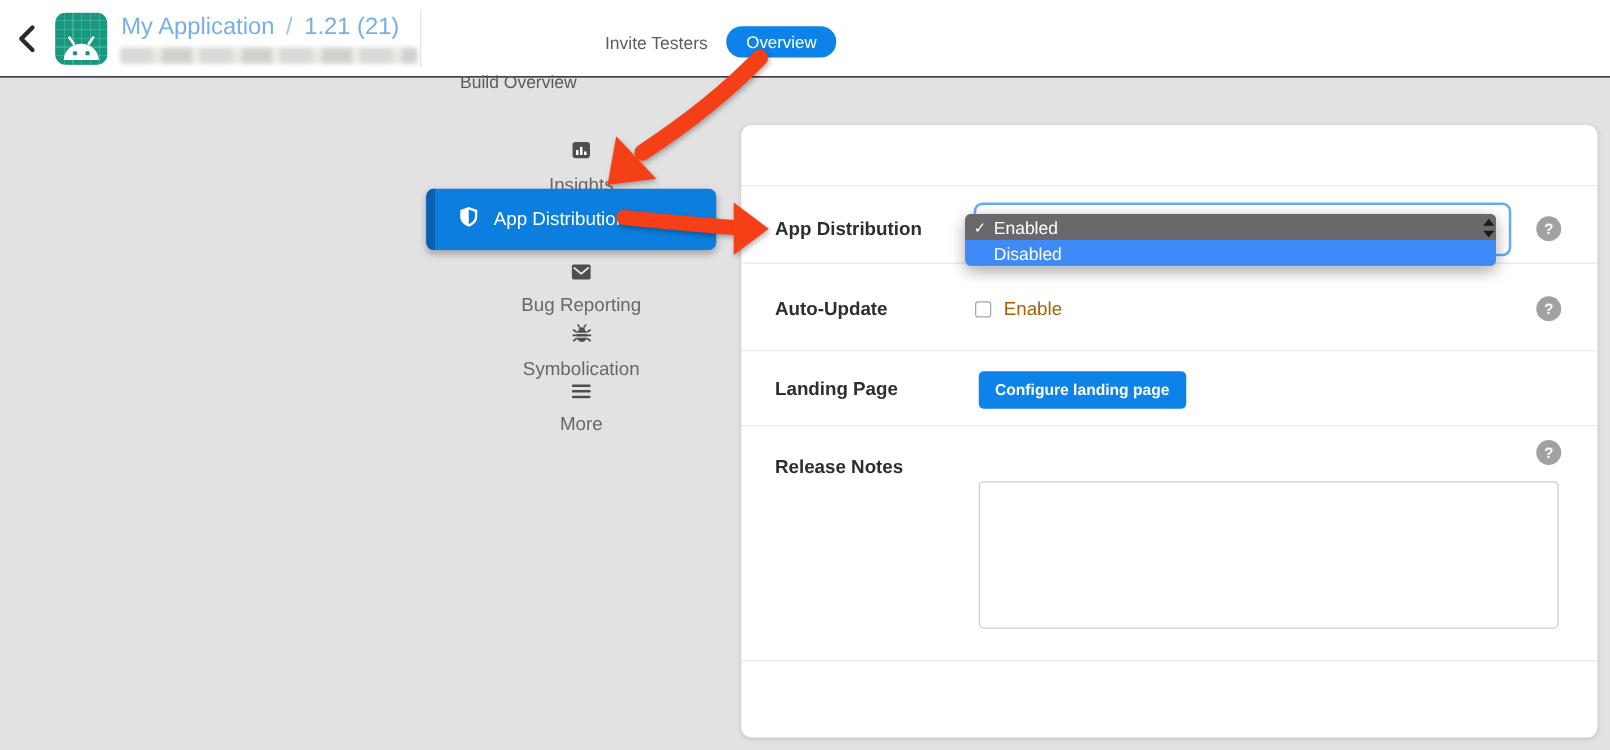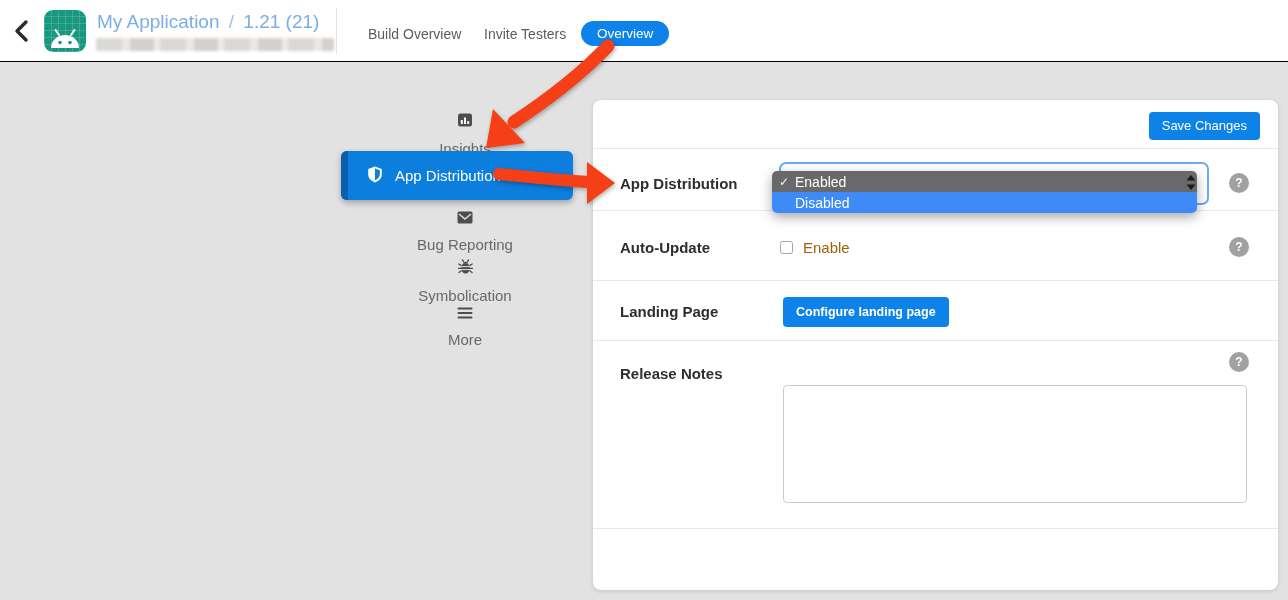--- a/index.html
+++ b/index.html
@@ -26,21 +26,21 @@
   }
   .title-line { position: absolute; left: 97px; top: 11px; font-size: 19px; color: #79aee6; white-space: nowrap; }
   .title-line .sep { color: #9cc0ec; padding: 0 4px; }
   .redacted {
     position: absolute; left: 96px; top: 38px; width: 238px; height: 13px; border-radius: 2px;
     background: repeating-linear-gradient(90deg,#d7d4d1 0 26px,#e8e5e2 26px 34px,#cfccc9 34px 58px,#ece9e6 58px 64px);
     filter: blur(1.5px); opacity: .9;
   }
   .header-vdiv { position: absolute; left: 336px; top: 8px; width: 1px; height: 46px; background: #e3e3e3; }
   .nav-tab { position: absolute; top: 26px; font-size: 14px; color: #5c5c5c; cursor: pointer; white-space: nowrap; }
-  .tab-build { left: 368px; }
+  .tab-build { left: 368px; margin-top: 31px; }
   .tab-invite { left: 484px; }
   .tab-pill {
     position: absolute; left: 581px; top: 21px; height: 25px; line-height: 25px;
     padding: 0 16px; border-radius: 13px; background: #0d82e8; color: #fff;
     font-size: 13.5px; cursor: pointer;
   }
   
   .side-item {
     position: absolute; left: 341px; width: 232px; height: 30px;
     display: flex; align-items: center; padding-left: 16px; gap: 12px;
@@ -207,21 +207,20 @@
     <svg width="16" height="12" viewBox="0 0 16 12">
       <rect x="0.5" y="0.5" width="15" height="2" rx="1" fill="#4e4e4e"></rect>
       <rect x="0.5" y="5" width="15" height="2" rx="1" fill="#4e4e4e"></rect>
       <rect x="0.5" y="9.5" width="15" height="2" rx="1" fill="#4e4e4e"></rect>
     </svg>
   </span>
   <span>More</span>
 </div>
 
 <div class="card">
-  <button class="save-btn">Save Changes</button>
   <div class="hr" style="top:48px"></div>
 
   <div class="row-label" style="top:75px">App Distribution</div>
   <div class="select-ring"></div>
   <div class="help" style="top:73px">
     <span>?</span>
   </div>
   <div class="hr" style="top:110px"></div>
 
   <div class="row-label" style="top:139px">Auto-Update</div>

